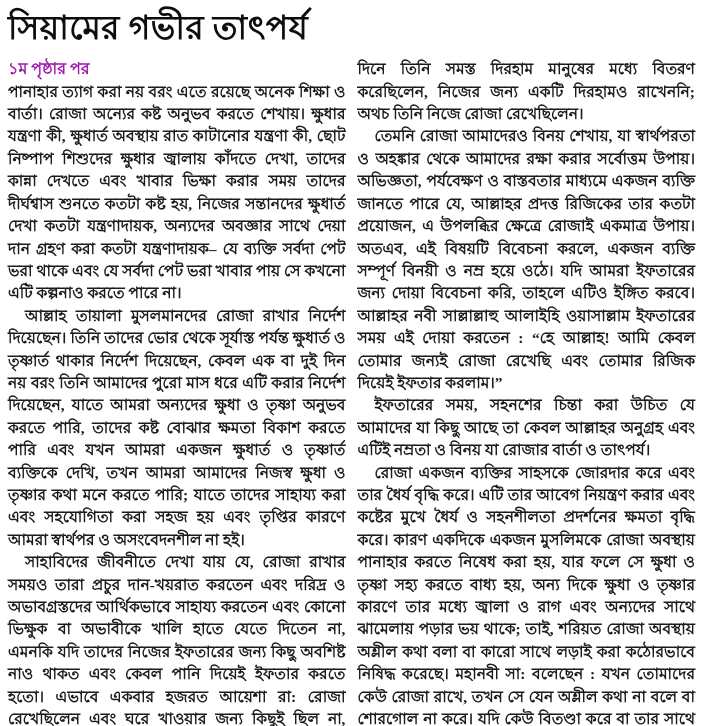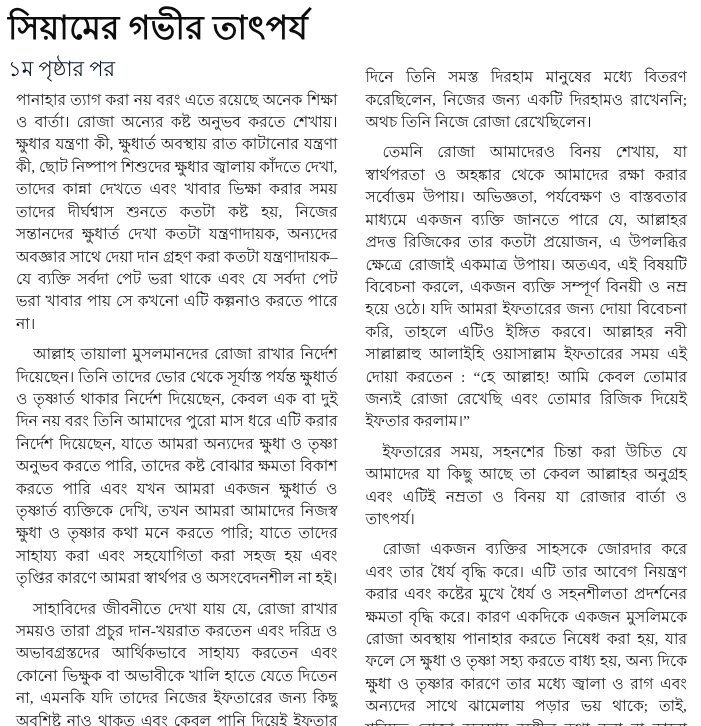--- a/index.html
+++ b/index.html
@@ -33,26 +33,27 @@
   }
   .column {
     flex: 1 1 0;
     min-width: 0;
     text-align: justify;
     font-size: 15.5px;
     line-height: 22.4px;
     color: #1b1b1b;
   }
   .continuation-note {
-    font-weight: 400;
-    font-size: 21px;
-    color: #0f172a;
+    font-weight: 700;
+    font-size: 16px;
+    color: #a21caf;
   }
   .column p {
-    margin: 8px;
+    margin: 0;
+    font-weight: bold;
   }
   .column p.indent {
     text-indent: 17px;
   }
 </style>
 </head>
 <body>
 
 <div class="page">
 

